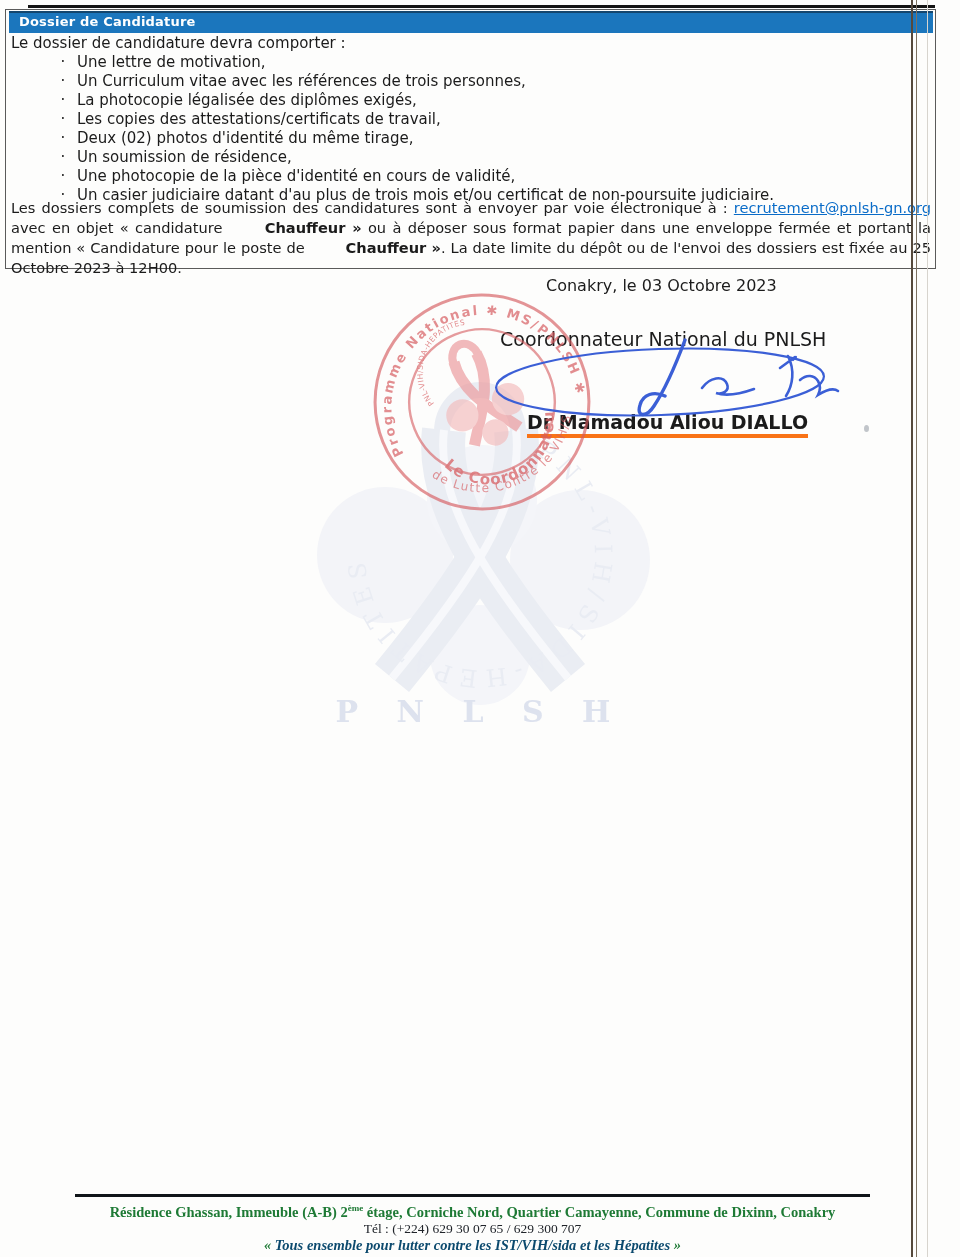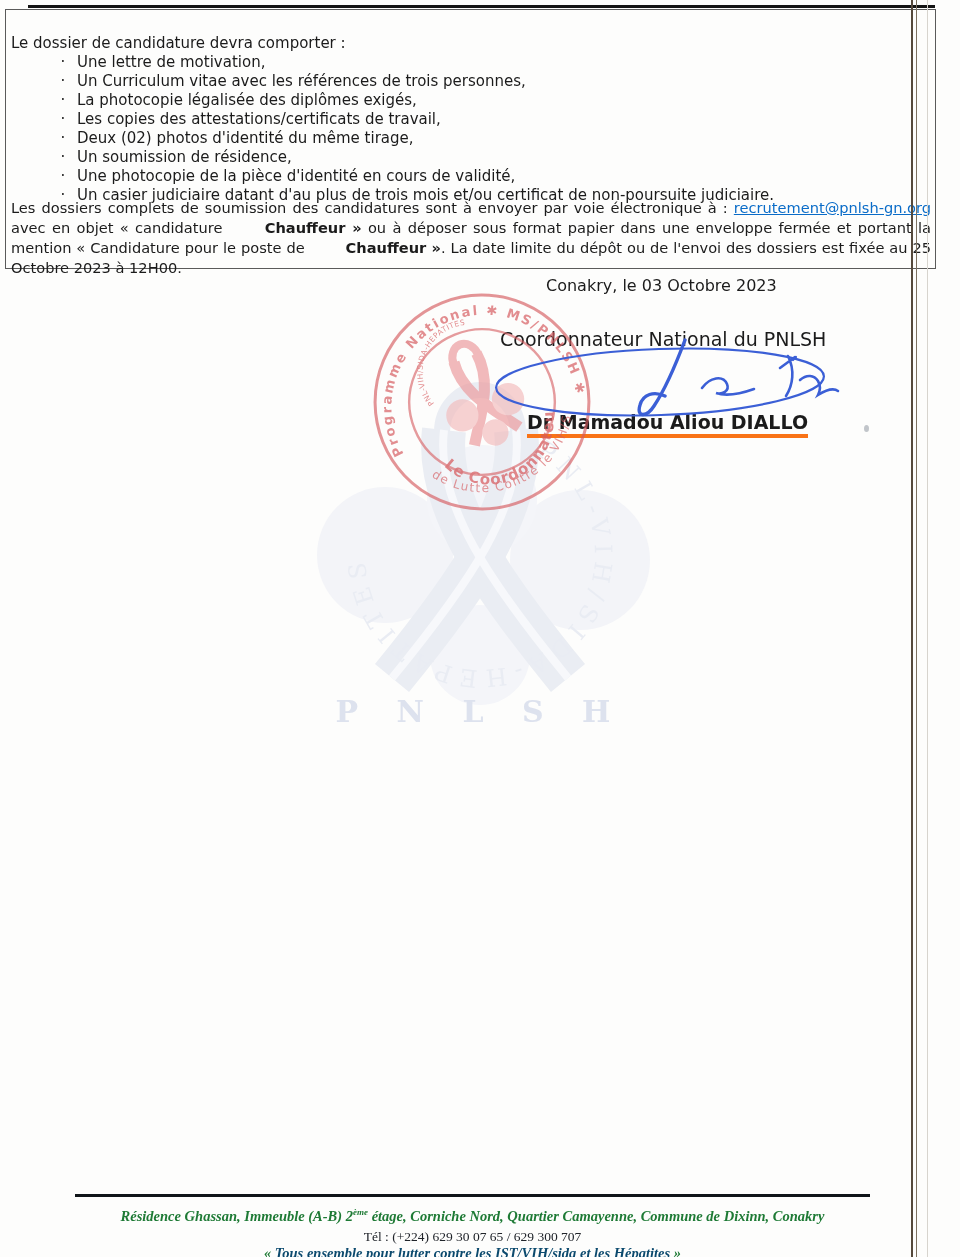--- a/index.html
+++ b/index.html
@@ -30,21 +30,21 @@
   .signer-name{position:absolute;left:527px;top:411px;font-size:19px;font-weight:bold;z-index:3;
     border-bottom:4px solid #f97316;padding-bottom:1px;}
   .signature{position:absolute;left:488px;top:338px;width:352px;height:88px;z-index:4;}
   .stamp{position:absolute;left:366px;top:286px;width:232px;height:232px;z-index:3;transform:rotate(-22deg);opacity:.8;}
   .watermark{position:absolute;left:230px;top:340px;width:500px;height:400px;z-index:0;}
   .speck{position:absolute;left:864px;top:425px;width:5px;height:7px;border-radius:50%;background:#9aa0a8;opacity:.6;z-index:1;}
   
   .footline{position:absolute;left:75px;top:1194px;width:795px;height:3px;background:#101418;z-index:2;}
   .footer{position:absolute;left:0;top:1200px;width:945px;text-align:center;z-index:2;
     font-family:"Liberation Serif", serif;}
-  .f-addr{font-size:14.5px;font-style:italic;font-weight:bold;line-height:24px;}
+  .f-addr{font-size:14.5px;font-weight:bold;line-height:16px;}
   .f-addr sup{font-size:9px;}
   .f-tel{font-size:13.5px;color:#20242a;line-height:15px;margin-top:1px;}
   .f-quote{font-size:14.5px;font-style:italic;font-weight:bold;line-height:16px;margin-top:1px;}
 </style>
 </head>
 <body>
 
 <div class="page">
 
   <svg class="watermark" viewBox="0 0 500 400">
@@ -69,20 +69,23 @@
     </text>
     <text x="250" y="382" text-anchor="middle" font-size="30" font-weight="bold" letter-spacing="14" fill="#dde2ee" font-family="DejaVu Serif, serif">P N L S H</text>
   </svg>
 
   <div class="topline"></div>
   <div class="vline-a"></div>
   <div class="vline-b"></div>
   <div class="vline-c"></div>
 
   <div class="reqbox">
+    <div class="bluebar">
+      <span class="t">Dossier de Candidature</span>
+    </div>
     <div class="intro">Le dossier de candidature devra comporter :</div>
     <div class="blist">
       <div class="li">
           <span class="dot">·</span>
           <span>Une lettre de motivation,</span>
         </div>
       <div class="li">
           <span class="dot">·</span>
           <span>Un Curriculum vitae avec les références de trois personnes,</span>
         </div>

